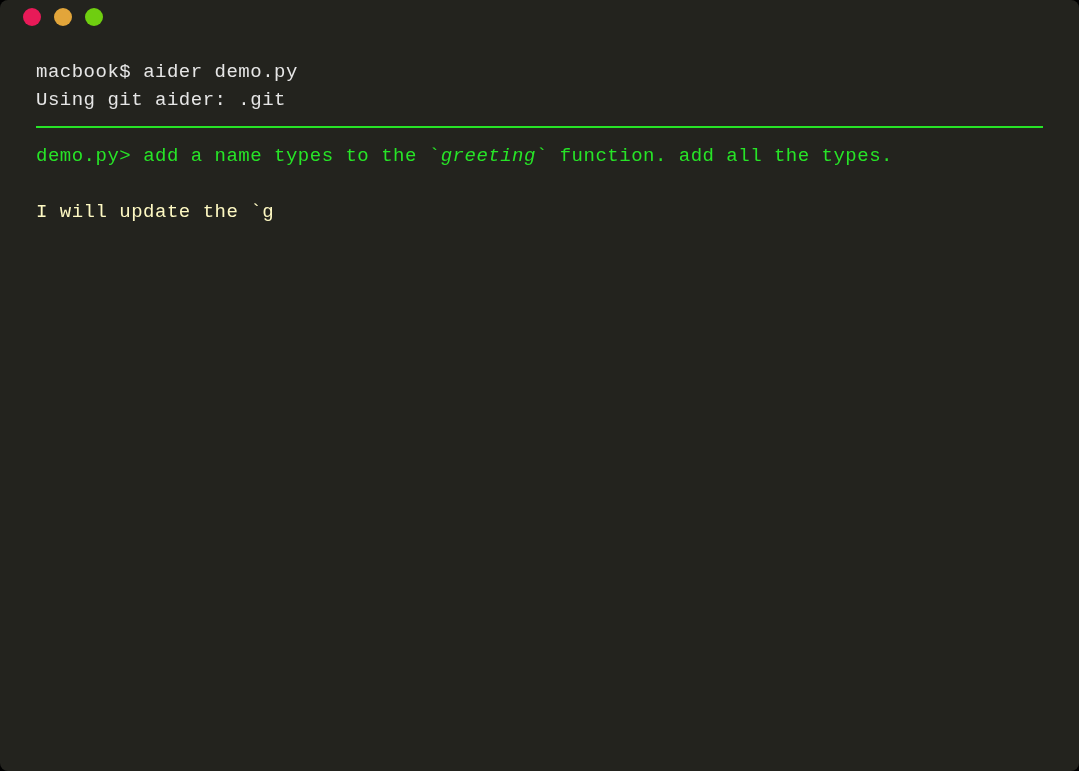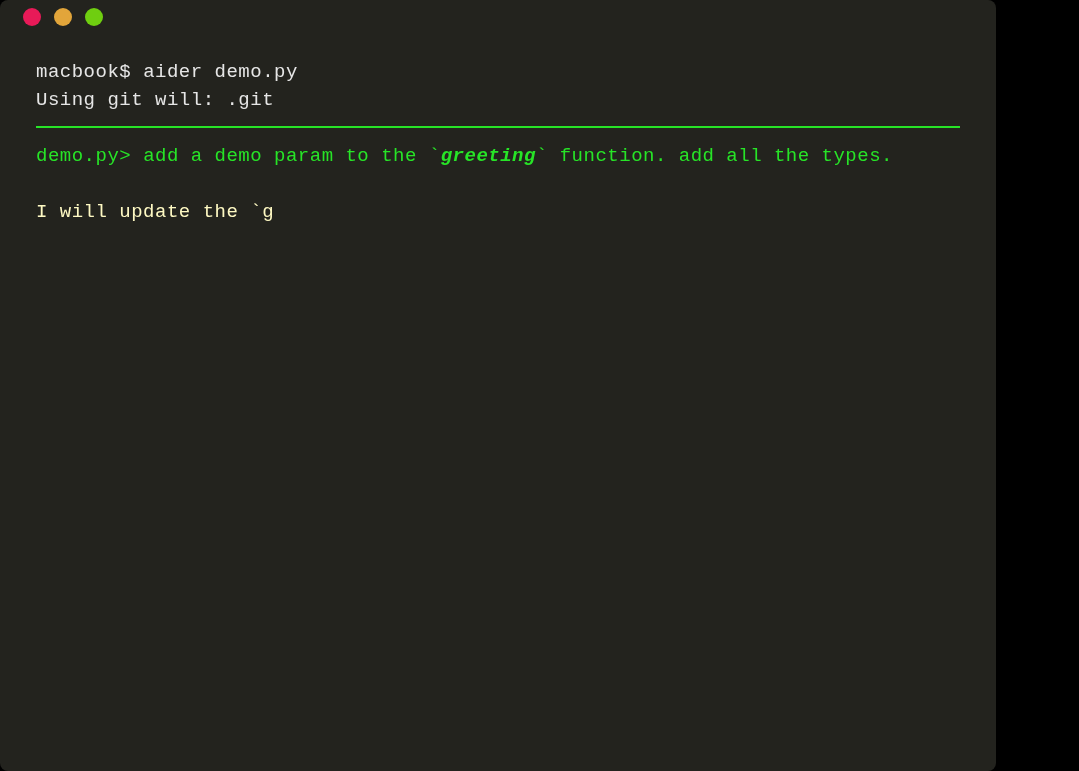--- a/index.html
+++ b/index.html
@@ -7,21 +7,21 @@
       padding: 0;
       box-sizing: border-box;
     }
     body {
       background: #000;
       width: 1079px;
       height: 771px;
       overflow: hidden;
     }
     .terminal {
-      width: 996px;
+      width: 1079px;
       height: 771px;
       background: #23231e;
       border-radius: 8px;
       font-family: "Courier New", Courier, monospace;
       font-size: 19px;
       letter-spacing: 0.5px;
       overflow: hidden;
     }
     .titlebar {
       height: 34px;
@@ -43,21 +43,21 @@
     }
     .line {
       line-height: 28px;
       white-space: pre;
     }
     .white { color: #e6e6e6; }
     .green { color: #27e427; }
     .cyan { color: #fef9c3; }
     .italic-bold {
       font-style: italic;
-      font-weight: bold;
+      font-weight: normal;
     }
     .divider {
       border: none;
       border-top: 2px solid #27e427;
       margin: 12px 0 14px 0;
     }
     .spacer {
       height: 28px;
     }
   </style>
@@ -65,19 +65,19 @@
 <body>
 
 <div class="terminal">
   <div class="titlebar">
     <div class="dot red"></div>
     <div class="dot yellow"></div>
     <div class="dot green"></div>
   </div>
   <div class="content">
     <div class="line white"><span>macbook$ </span><span>aider demo.py</span></div>
-    <div class="line white">Using git will: .git</div>
+    <div class="line white">Using git aider: .git</div>
     <hr class="divider">
-    <div class="line green"><span>demo.py&gt; </span><span>add a demo param to the </span><span>`</span><span class="italic-bold">greeting</span><span>`</span><span> function. add all the types.</span></div>
+    <div class="line green"><span>demo.py&gt; </span><span>add a name types to the </span><span>`</span><span class="italic-bold">greeting</span><span>`</span><span> function. add all the types.</span></div>
     <div class="spacer"></div>
     <div class="line cyan">I will update the `g</div>
   </div>
 </div>
 
 </body></html>

